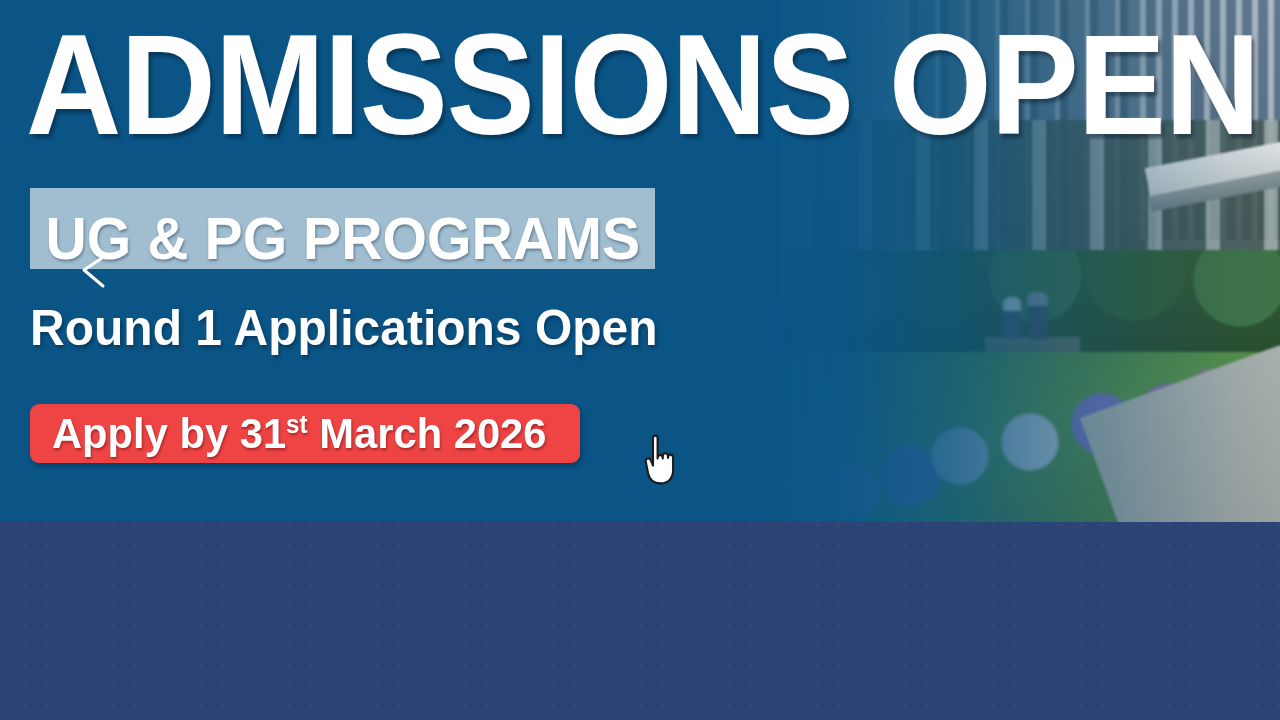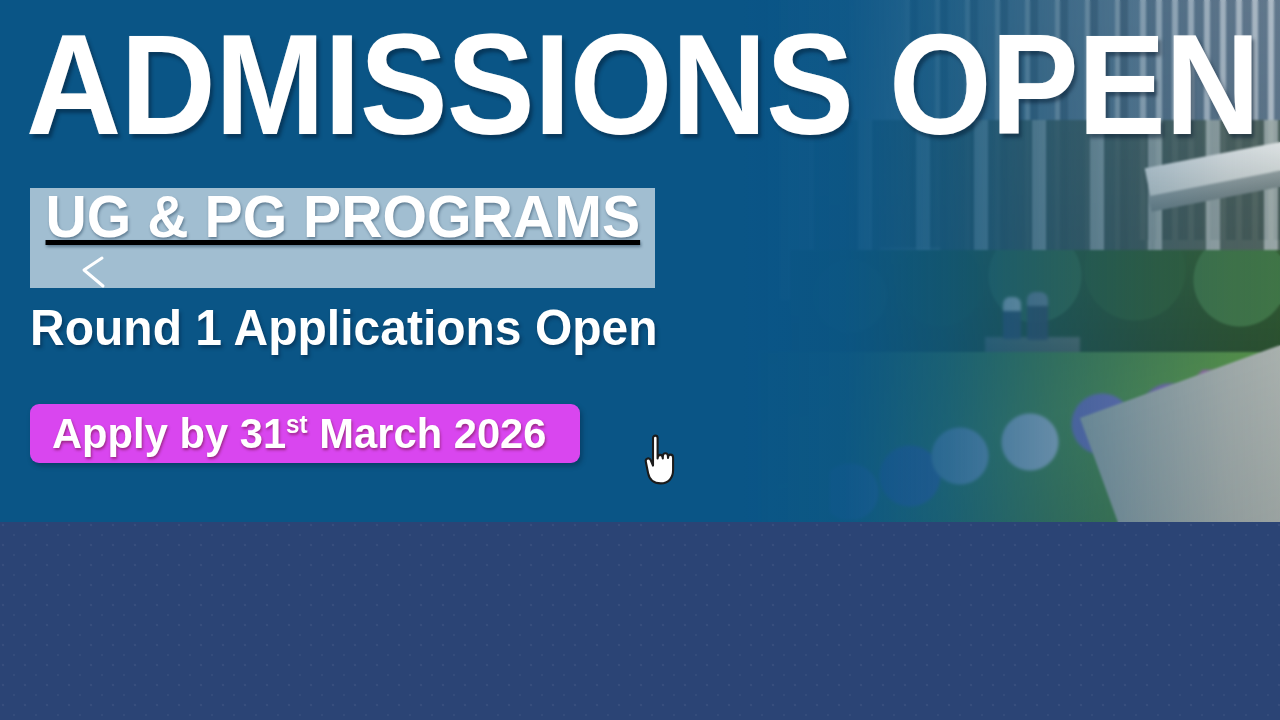--- a/index.html
+++ b/index.html
@@ -177,23 +177,23 @@
     font-family:"Liberation Sans Narrow","Liberation Sans", sans-serif;
     font-weight:bold; font-size:142px; line-height:1;
     letter-spacing:-1px;
     color:#ffffff;
     white-space:nowrap;
     transform:scaleX(.93); transform-origin:left center;
     text-shadow:3px 4px 4px rgba(0,20,40,.45), 0 0 1px rgba(255,255,255,.5);
   }
 
   .subtitle-band{
-    position:absolute; left:30px; top:188px; width:625px; height:100px;
+    position:absolute; left:30px; top:188px; width:625px; height:81px;
     background:rgba(255,255,255,.62);
-    display:flex; align-items:flex-start;text-decoration:underline;
+    display:flex; align-items:flex-end;
   }
   .subtitle{
     font-family:"Liberation Sans Narrow","Liberation Sans", sans-serif;
     font-weight:bold; font-size:59px; line-height:1;
     color:#ffffff; white-space:nowrap;
     padding-left:16px;
     transform:scaleX(.97); transform-origin:left center;
     text-shadow:1px 2px 3px rgba(0,30,55,.40);
   }
 
@@ -206,21 +206,21 @@
     position:absolute; left:30px; top:303px;
     font-family:"Liberation Sans Narrow","Liberation Sans", sans-serif;
     font-weight:bold; font-size:50px; line-height:1;
     color:#ffffff; white-space:nowrap;
     transform:scaleX(.96); transform-origin:left center;
     text-shadow:2px 3px 4px rgba(0,25,50,.42);
   }
 
   .cta{
     position:absolute; left:30px; top:404px; height:59px;
-    background:#d946ef; border:none; border-radius:9px;
+    background:#ef4444; border:none; border-radius:9px;
     padding:0 18px 0 22px;
     display:flex; align-items:center;
     box-shadow:2px 3px 5px rgba(0,20,40,.35);
     cursor:pointer;
   }
   .cta-label{
     font-family:"Liberation Sans Narrow","Liberation Sans", sans-serif;
     font-weight:bold; font-size:43px; line-height:1;
     color:#ffffff; white-space:nowrap;
     transform:scaleX(.97); transform-origin:left center;

